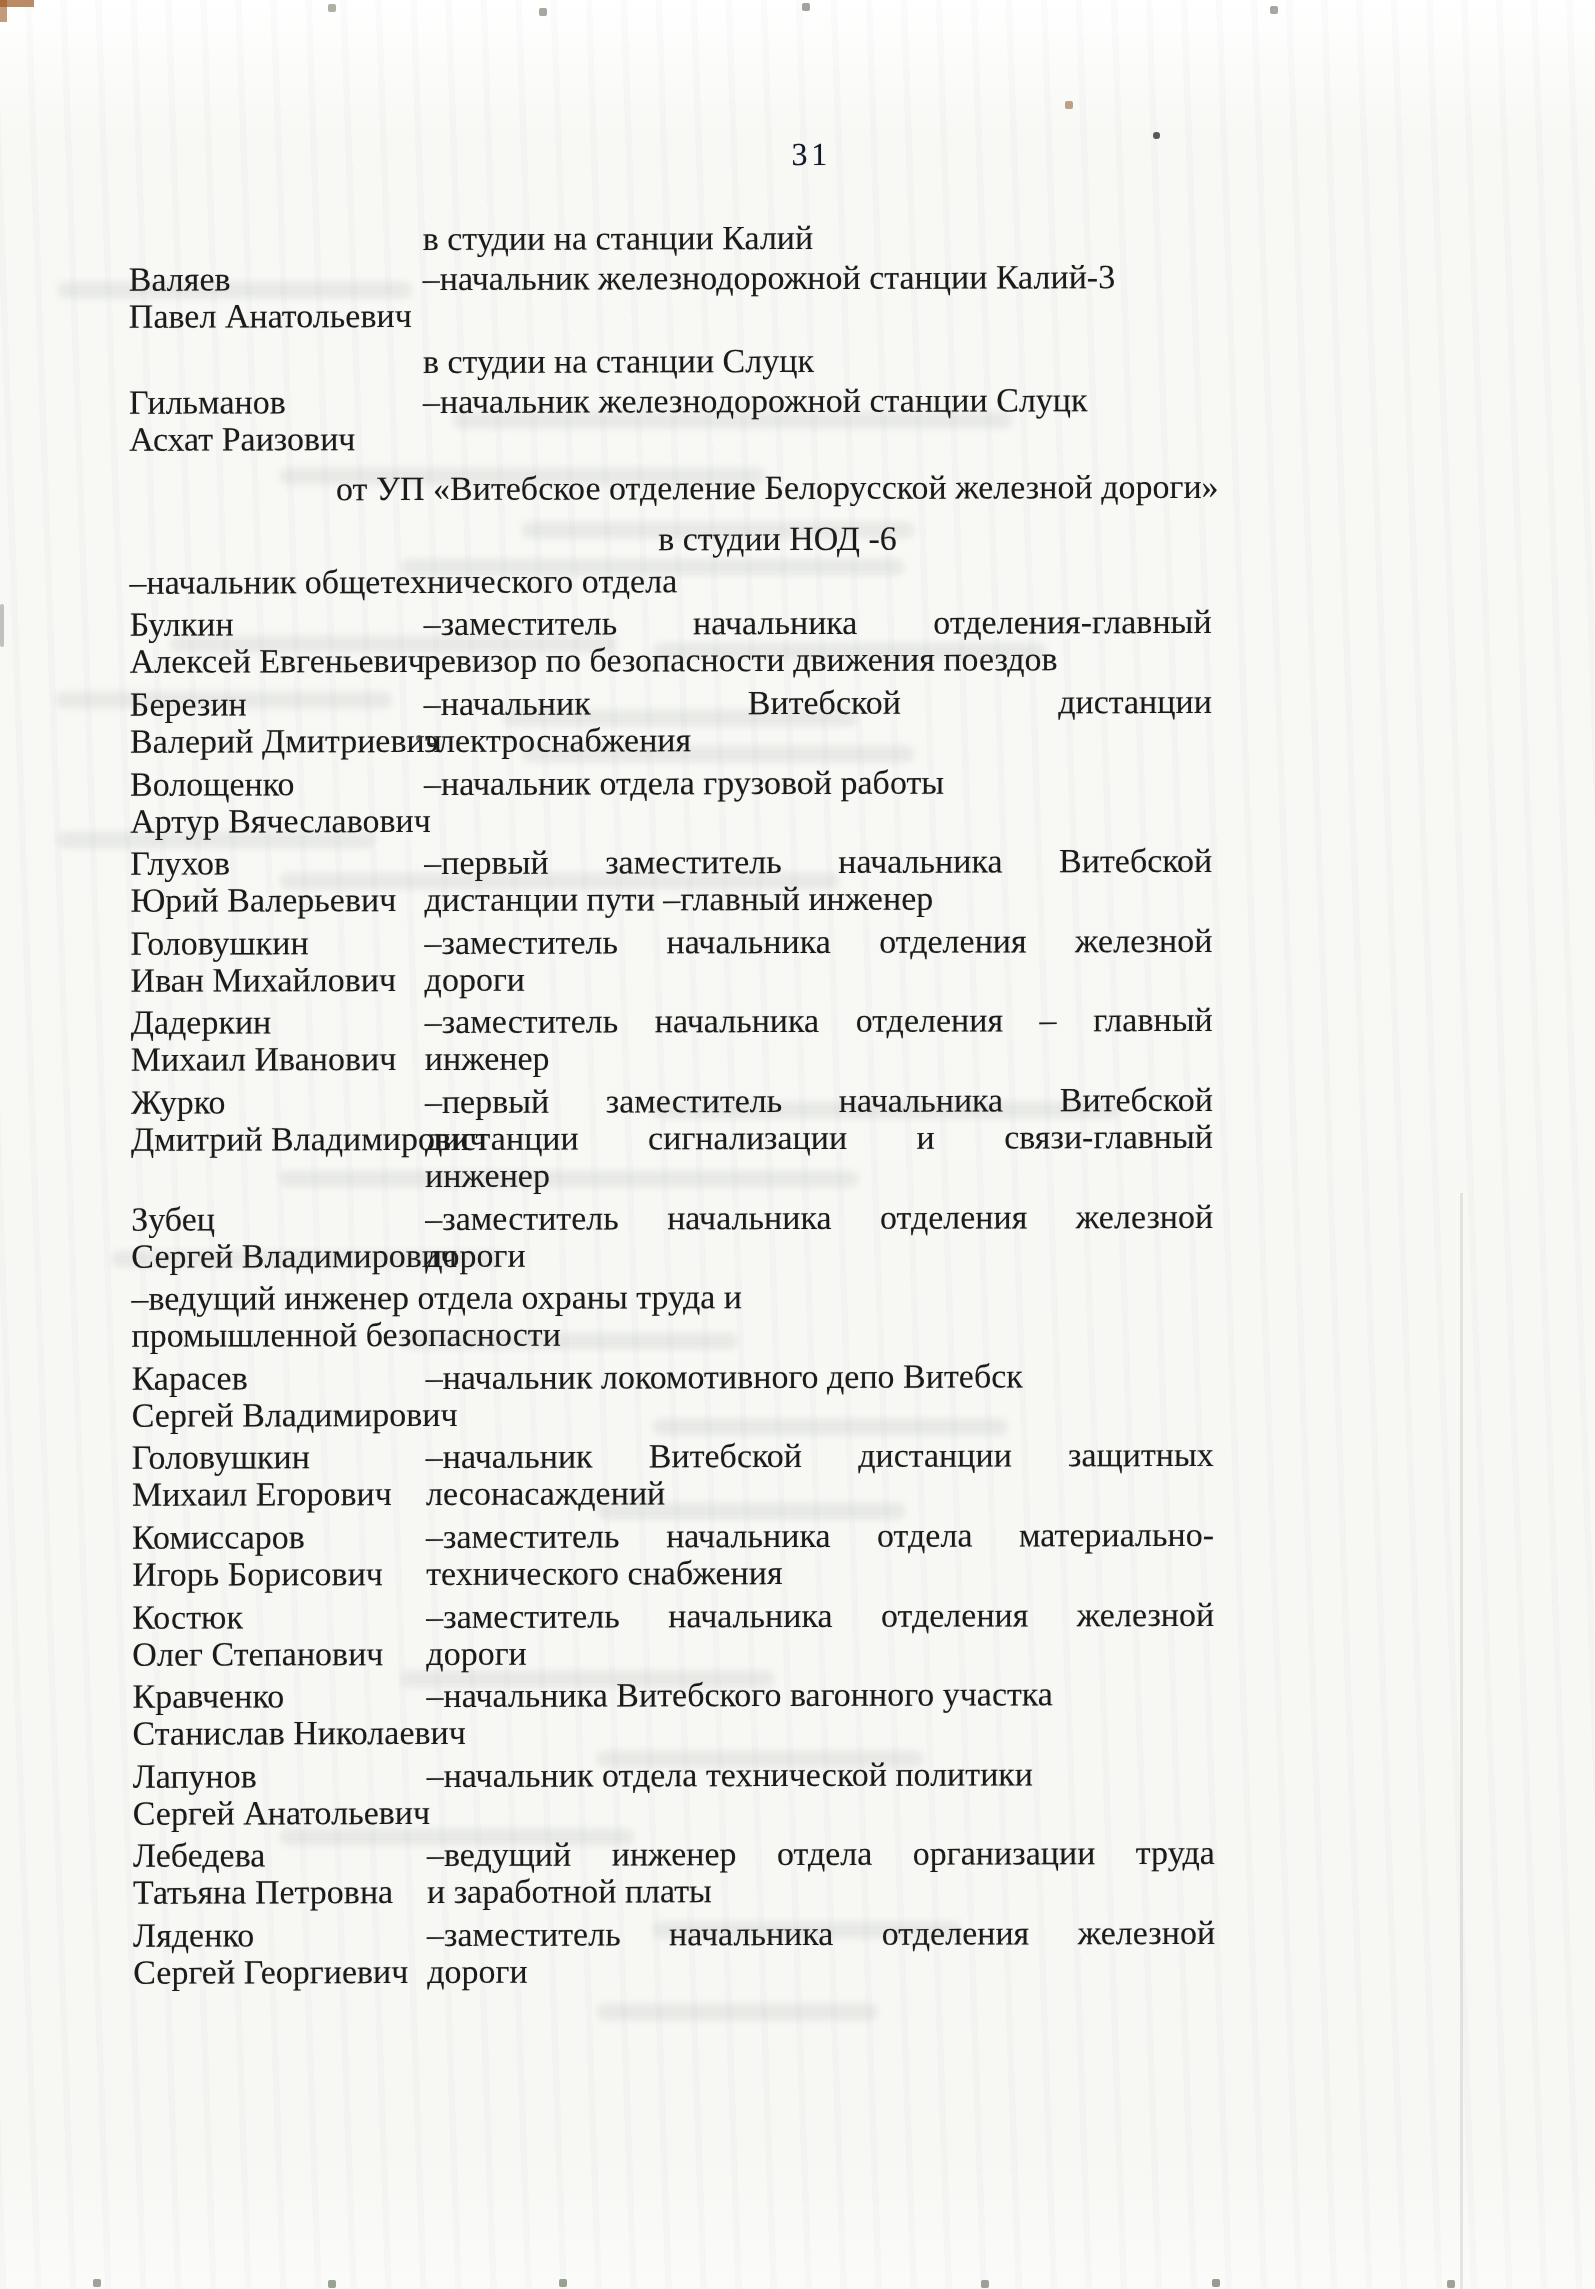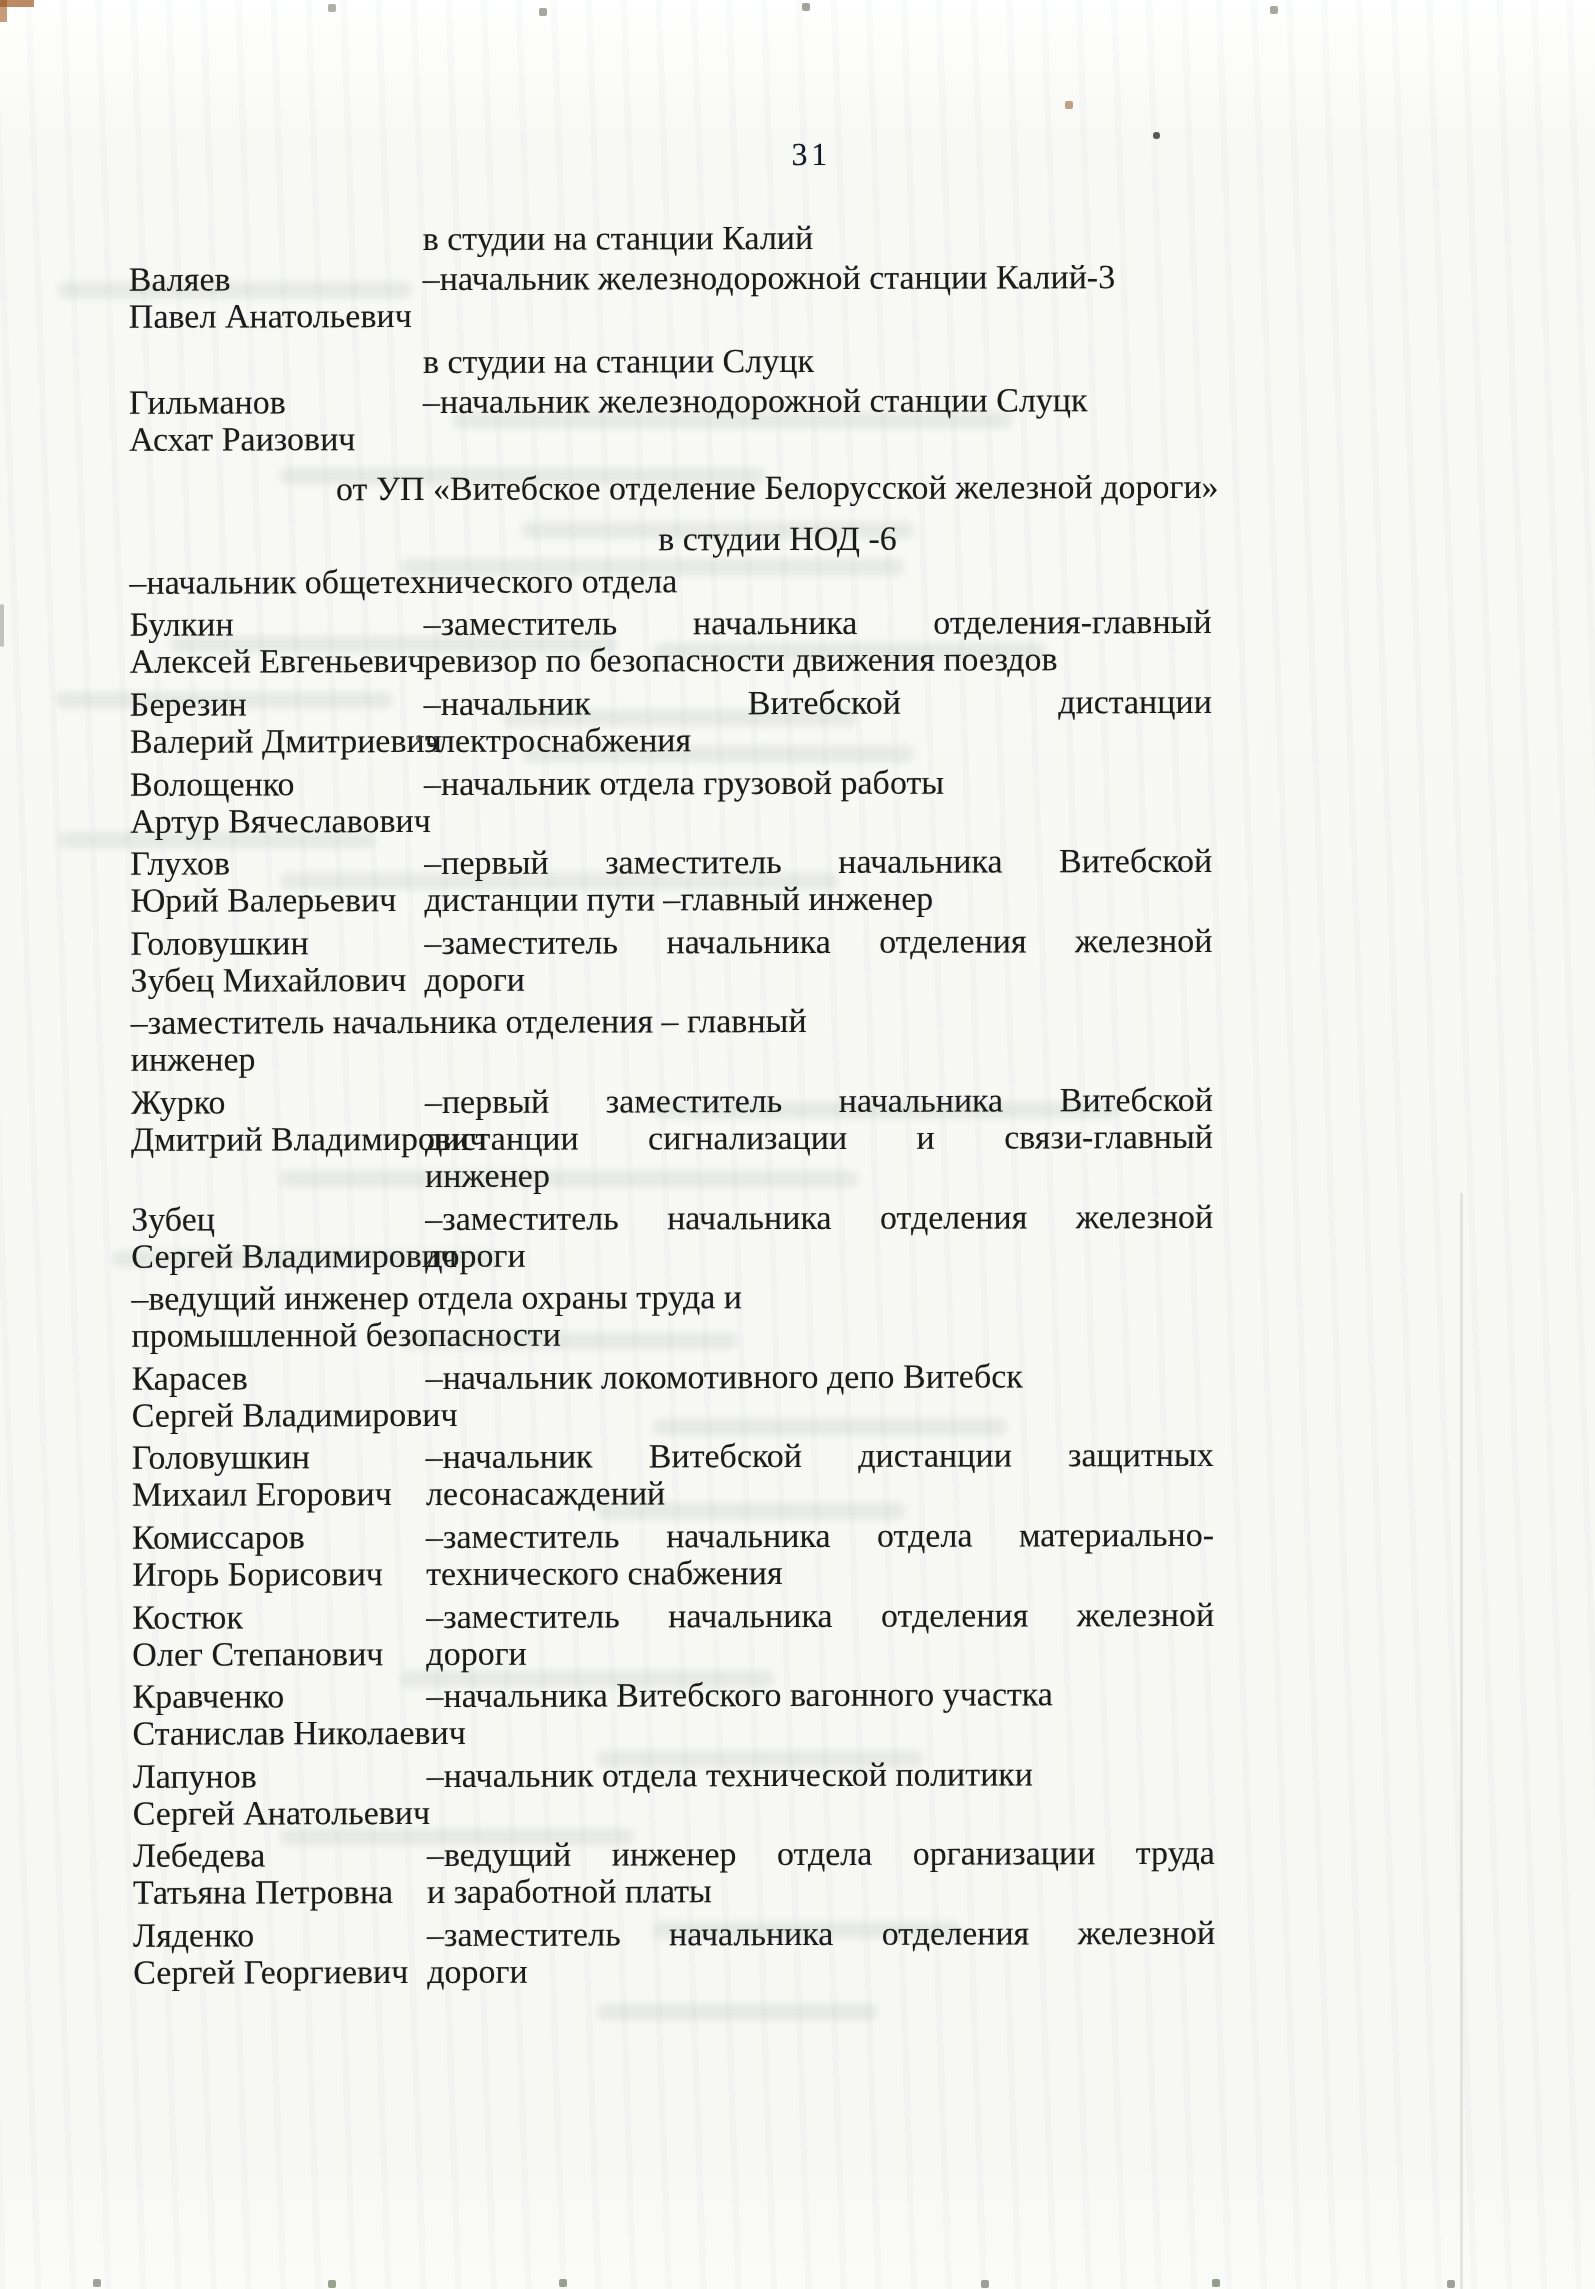--- a/index.html
+++ b/index.html
@@ -133,28 +133,32 @@
           <div>Юрий Валерьевич</div>
         </div>
         <div class="position">
           <div class="j">–первый заместитель начальника Витебской</div>
           <div class="p">дистанции пути –главный инженер</div>
         </div>
       </div>
       <div class="entry">
         <div class="name">
           <div>Головушкин</div>
-          <div>Зубец Михайлович</div>
-        </div>
-        <div class="position">
-          <div class="j">–заместитель начальника отделения железной</div>
-          <div class="p">дороги</div>
-        </div>
-      </div>
-      <div class="entry">
+          <div>Иван Михайлович</div>
+        </div>
+        <div class="position">
+          <div class="j">–заместитель начальника отделения железной</div>
+          <div class="p">дороги</div>
+        </div>
+      </div>
+      <div class="entry">
+        <div class="name">
+          <div>Дадеркин</div>
+          <div>Михаил Иванович</div>
+        </div>
         <div class="position">
           <div class="j">–заместитель начальника отделения – главный</div>
           <div class="p">инженер</div>
         </div>
       </div>
       <div class="entry">
         <div class="name">
           <div>Журко</div>
           <div>Дмитрий Владимирович</div>
         </div>

